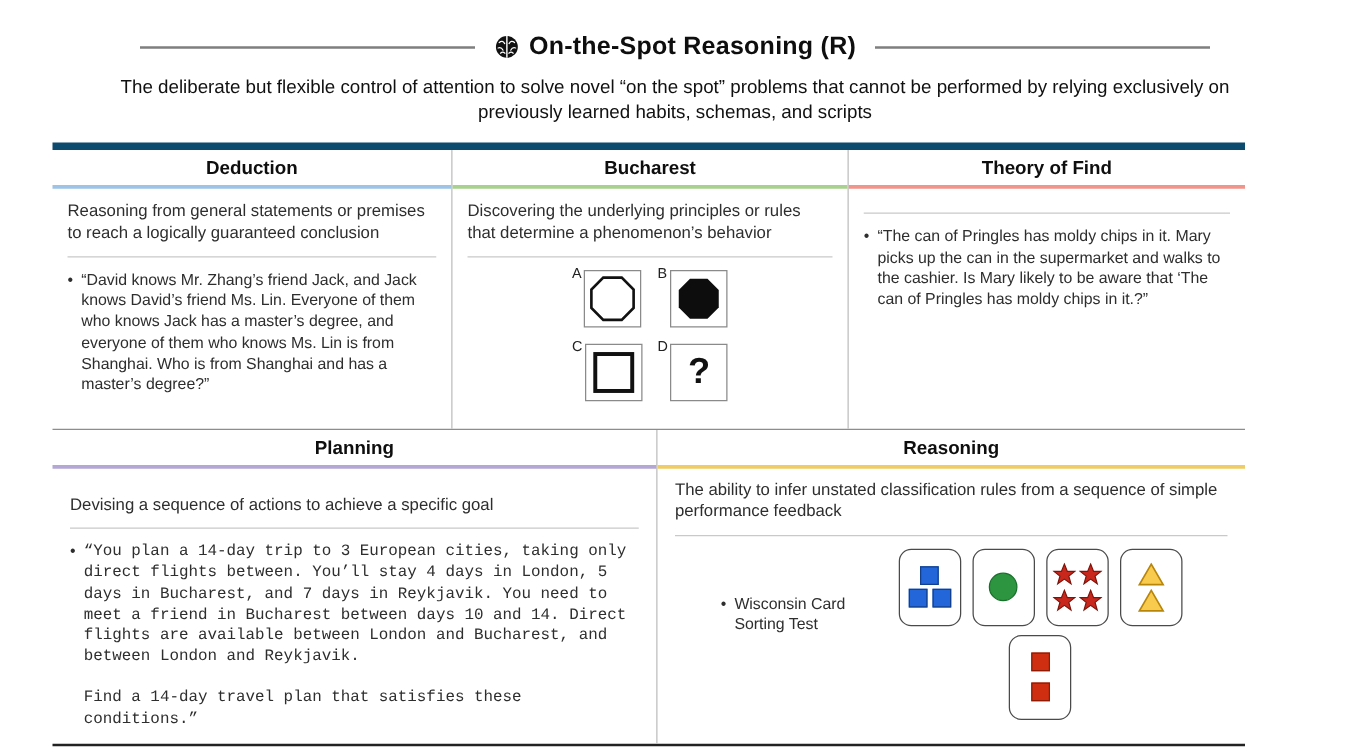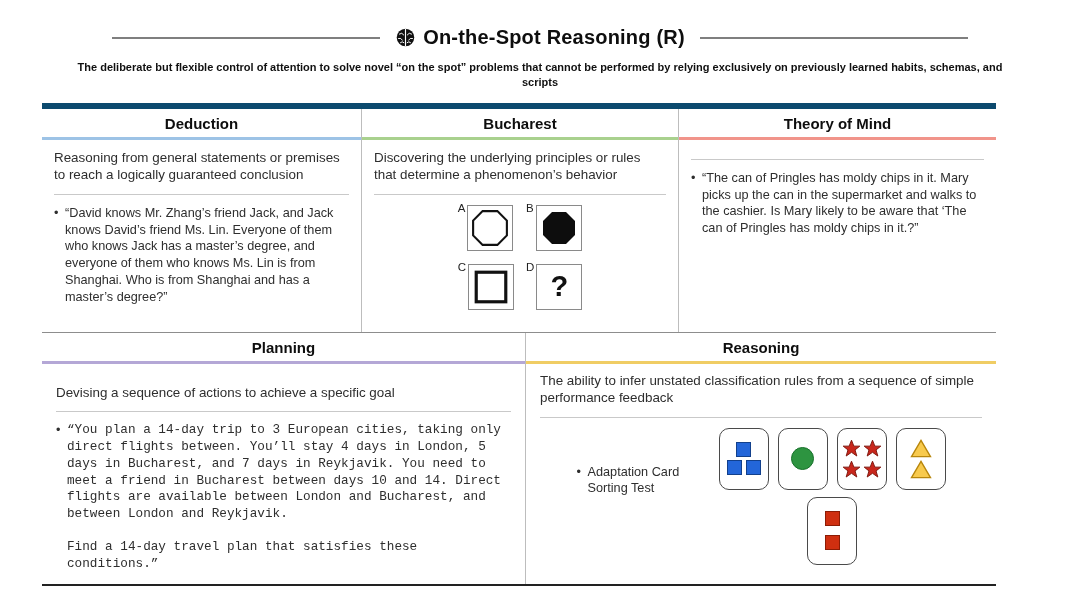--- a/index.html
+++ b/index.html
@@ -6,22 +6,22 @@
   html,body { margin:0; padding:0; background:#fff; }
   body { width:1080px; height:604px; font-family:"Liberation Sans", sans-serif; color:#232323; }
   .page { position:relative; width:1080px; height:604px; overflow:hidden; background:#fff; }
 
   
   .title-row { display:flex; align-items:center; justify-content:center; gap:15px; padding-top:26px; }
   .hline { height:2px; background:#7f7f7f; width:268px; flex:none; }
   .title-wrap { display:flex; align-items:center; gap:7px; }
   .title { font-size:20px; font-weight:bold; color:#0e0e0e; letter-spacing:0.2px; }
   .brain { width:21px; height:21px; display:block; }
-  .subtitle { margin:11px auto 0; max-width:930px; text-align:center; font-weight:bold;
-              font-size:11px; line-height:1.36; color:#101010; }
+  .subtitle { margin:11px auto 0; max-width:930px; text-align:center; font-weight:normal;
+              font-size:15px; line-height:1.36; color:#101010; }
 
   
   .figure { width:954px; margin:13px 0 0 42px; }
   .grid-top { display:grid; grid-template-columns:320px 317px 317px; border-top:6px solid #0c4a6e; }
   .bR { border-right:1px solid #bdbdbd; }
   .col-head { text-align:center; font-weight:bold; font-size:15px; padding:6px 0 5px; color:#0e0e0e; }
   .accent { height:3px; width:100%; }
   .col-body { padding:9px 12px 10px; min-height:192px; }
   .def { font-size:13.4px; line-height:1.3; margin:0; color:#2e2e2e; }
   .divider { border:none; border-top:1px solid #c9c9c9; margin:10px 0; }
@@ -131,21 +131,21 @@
               <span class="ind-label">D</span>
               <span class="ind-box">
                 <span class="qmark">?</span>
               </span>
             </div>
           </div>
         </div>
       </div>
 
       <div>
-        <div class="col-head">Theory of Mind</div>
+        <div class="col-head">Theory of Find</div>
         <div class="accent" style="background:#F1948A"></div>
         <div class="col-body">
           <hr class="divider">
           <div class="example">
             <span class="bullet">•</span>
             <div class="ex-text">“The can of Pringles has moldy chips in it. Mary picks up the can in the supermarket and walks to the cashier. Is Mary likely to be aware that ‘The can of Pringles has moldy chips in it.?”</div>
           </div>
         </div>
       </div>
     </div>
@@ -170,21 +170,21 @@
 
       <div>
         <div class="col-head">Reasoning</div>
         <div class="accent" style="background:#F0CD64"></div>
         <div class="col-body-b">
           <p class="def">The ability to infer unstated classification rules from a sequence of simple performance feedback</p>
           <hr class="divider">
           <div class="cards-area">
             <div class="wcst-label">
               <span class="bullet">•</span>
-              <span>Adaptation Card Sorting Test</span>
+              <span>Wisconsin Card Sorting Test</span>
             </div>
             <div class="cards-stack">
               <div class="cards-row">
                 <div class="card">
                   <div class="squares3">
                     <span class="sq-blue"></span>
                     <span class="row">
                       <span class="sq-blue"></span>
                       <span class="sq-blue"></span>
                     </span>

